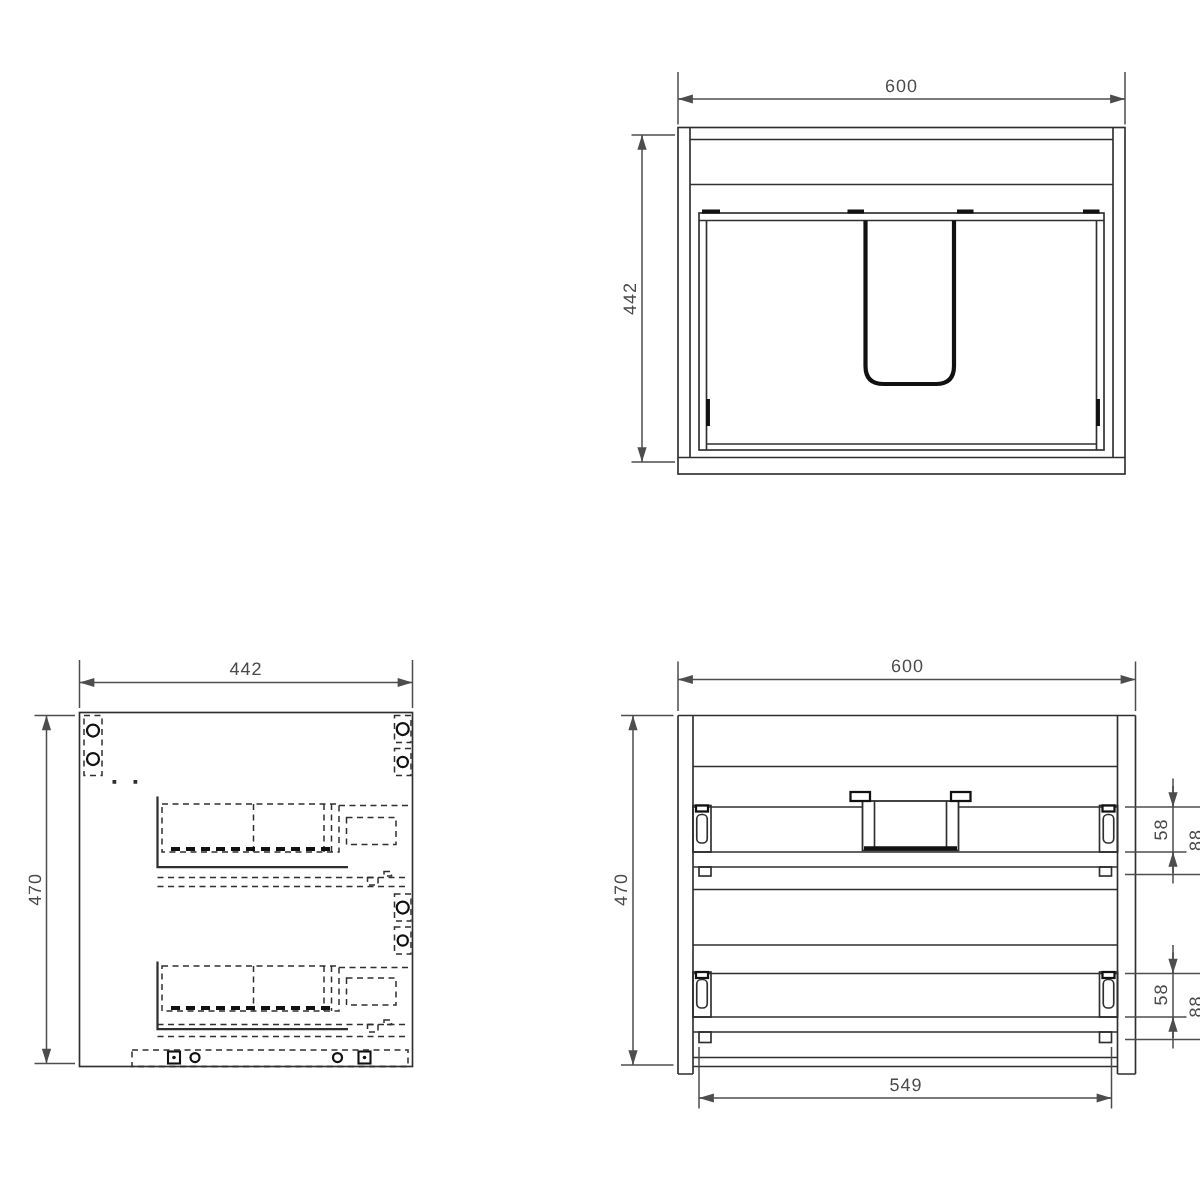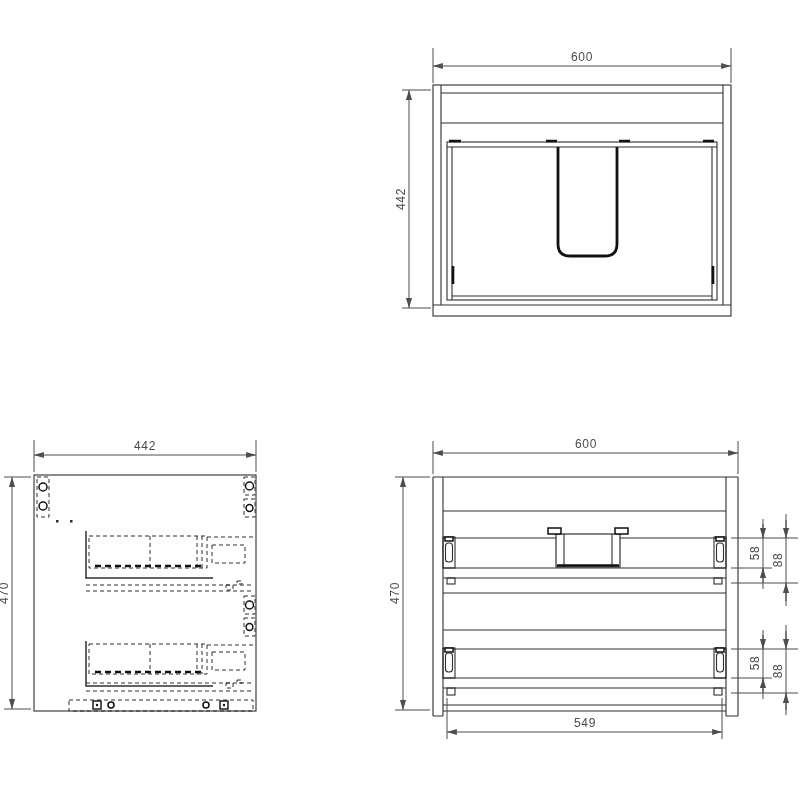--- a/index.html
+++ b/index.html
@@ -1,16 +1,16 @@
 <!DOCTYPE html>
 <html><head>
 <meta charset="utf-8">
 <style>
   html,body{margin:0;padding:0;background:#ffffff;}
-  .canvas{width:704px;height:800px;background:#ffffff;position:relative;font-family:"Liberation Sans",sans-serif;}
+  .canvas{width:704px;height:800px;background:#ffffff;position:relative;font-family:"Liberation Sans",sans-serif;padding-left:19px;}
   svg{display:block;}
   .ln{stroke:#2f2f2f;fill:none;stroke-width:1.1;}
   .ln14{stroke:#2f2f2f;fill:none;stroke-width:1.5;}
   .thk{stroke:#111;fill:none;stroke-width:2.8;stroke-linecap:butt;}
   .tick{stroke:#111;fill:none;stroke-width:2.6;}
   .dsh{stroke:#2f2f2f;fill:none;stroke-width:1;stroke-dasharray:4 3;}
   .dshb{stroke:#111;fill:none;stroke-width:2.6;stroke-dasharray:6 4;}
   .dim{stroke:#4d4d4d;fill:none;stroke-width:1;}
   .dimtxt{fill:#4a4a4a;font-family:"Liberation Sans",sans-serif;font-size:12px;letter-spacing:0.6px;}
   .fitc{stroke:#111;fill:none;stroke-width:1.5;}

